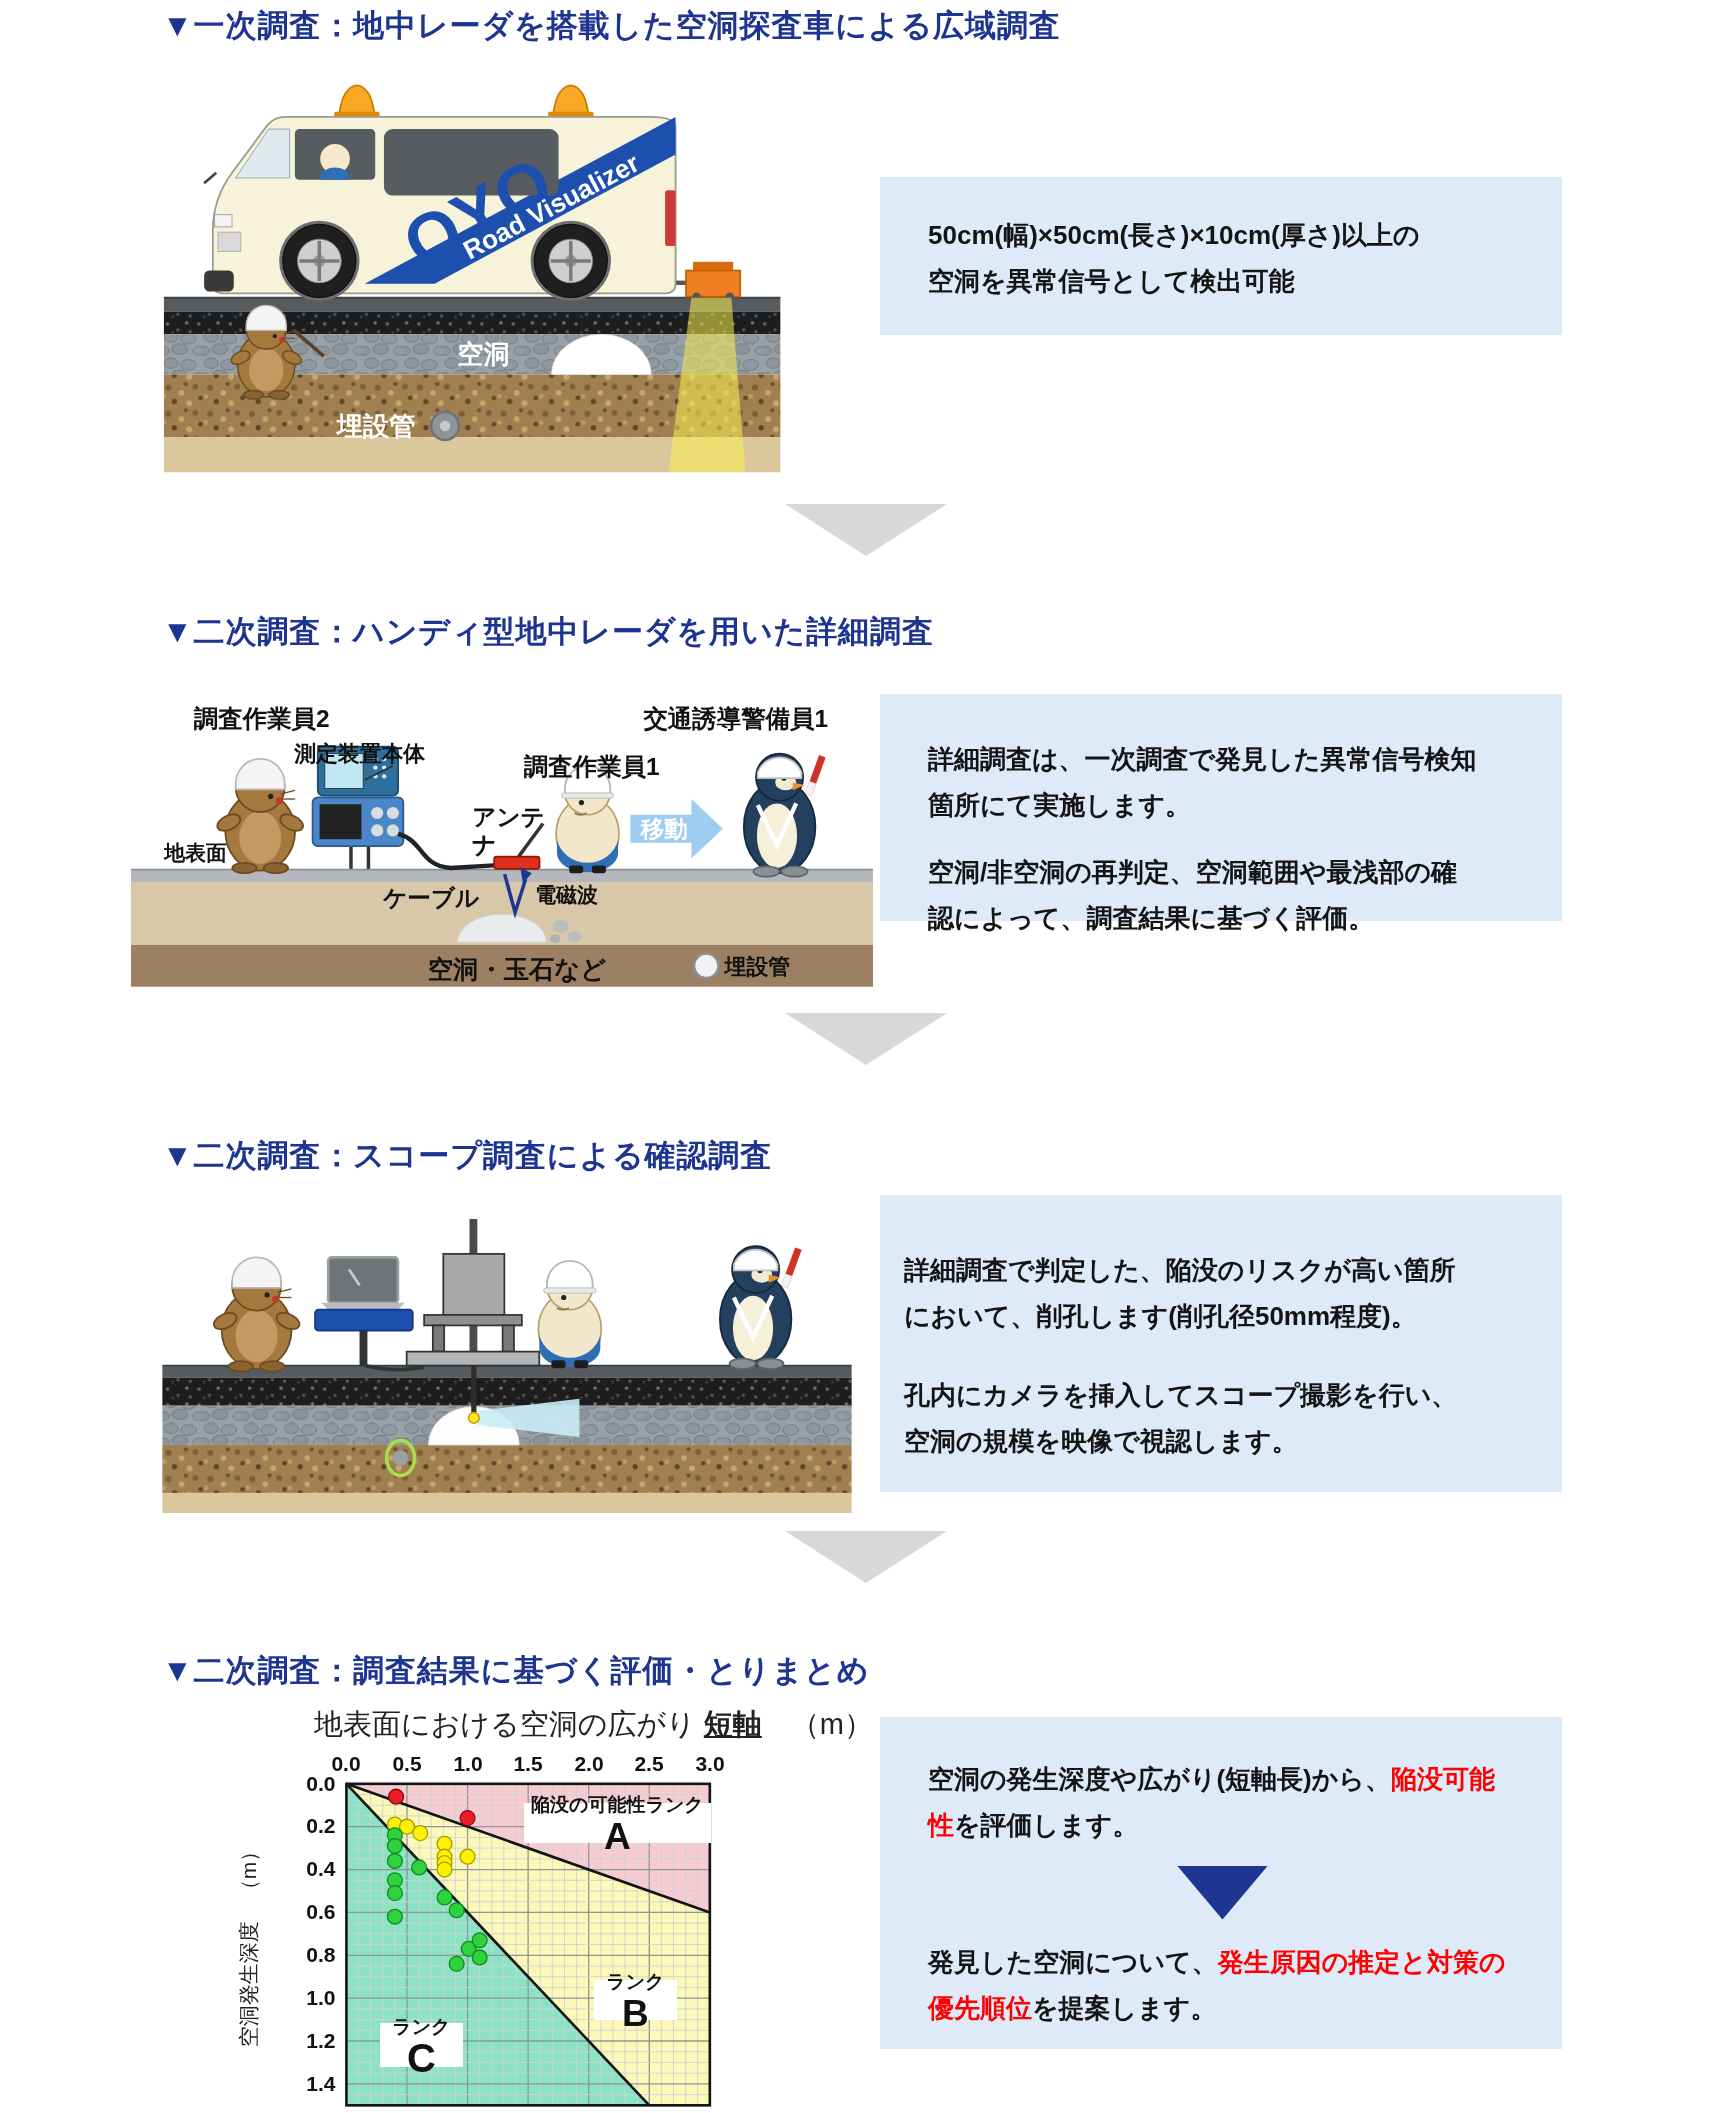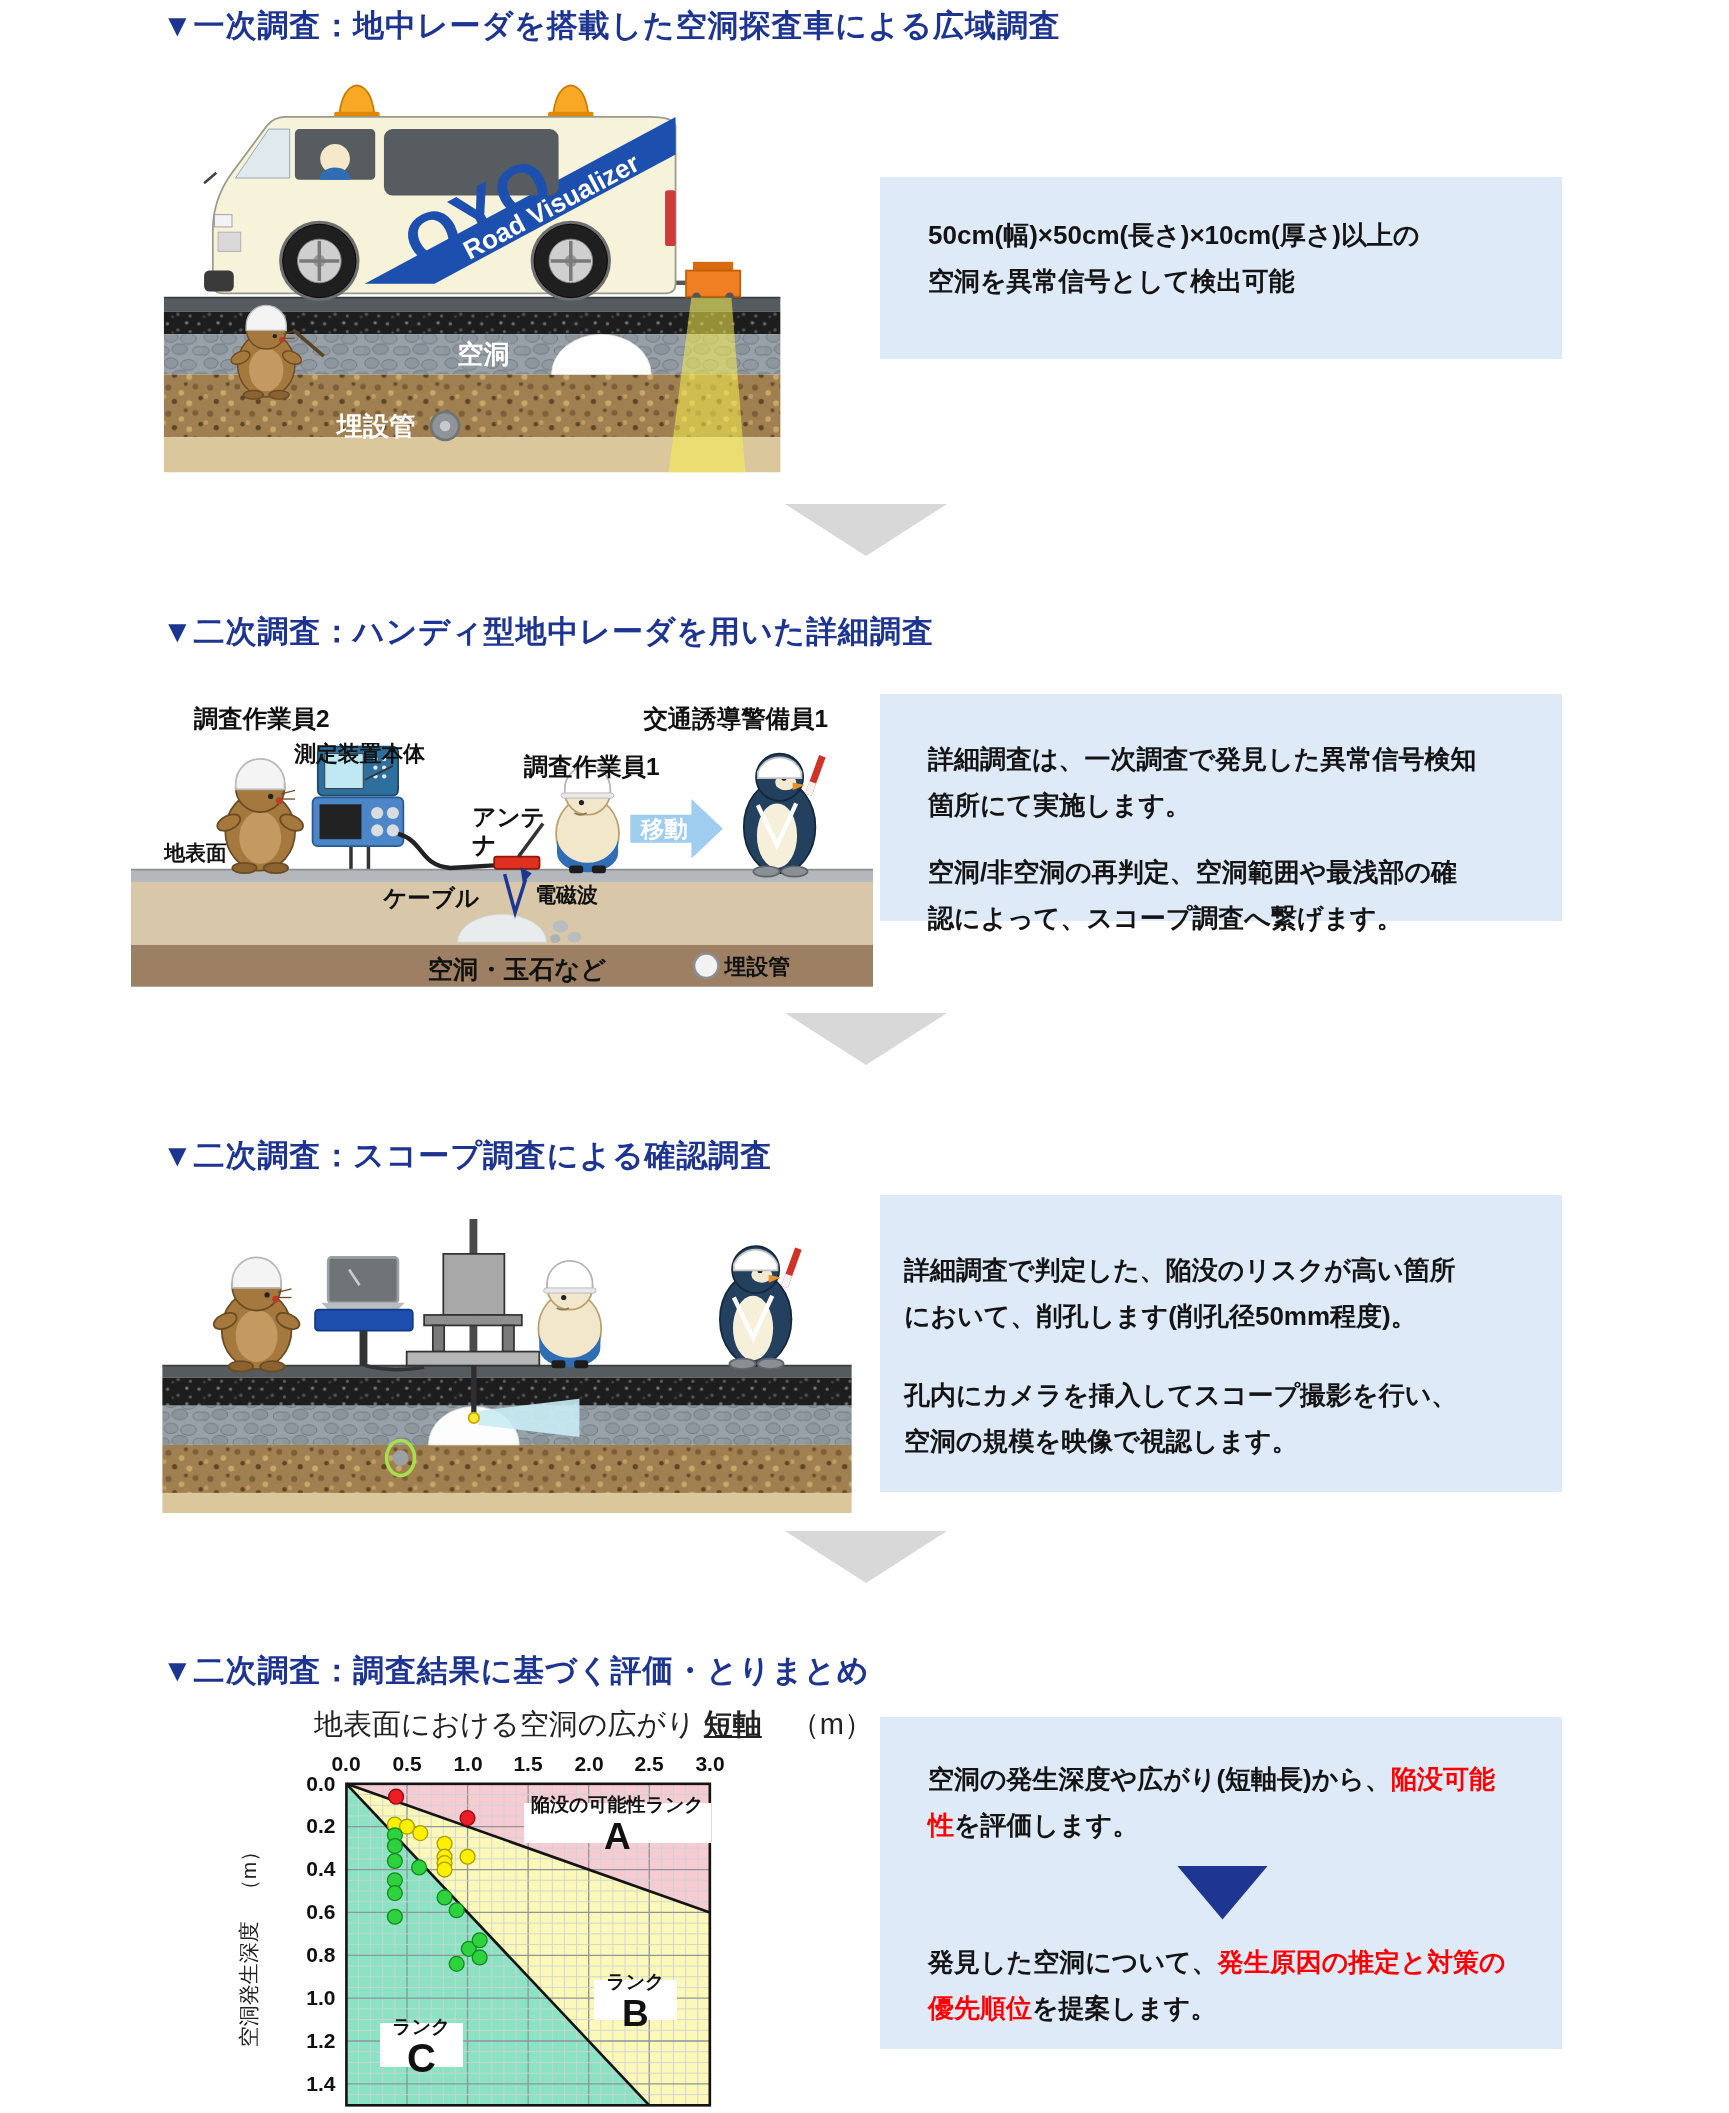--- a/index.html
+++ b/index.html
@@ -166,21 +166,21 @@
       <circle cx="468" cy="221" r="25" fill="#cfcfcf" stroke="#888"></circle>
       <circle cx="468" cy="221" r="7" fill="#9a9a9a"></circle>
       <line x1="468" y1="198" x2="468" y2="244" stroke="#7a7a7a" stroke-width="4"></line>
       <line x1="445" y1="221" x2="491" y2="221" stroke="#7a7a7a" stroke-width="4"></line>
     </g>
   </g>
   <text x="338" y="338" font-size="30" font-weight="bold" fill="#ffffff">空洞</text>
   <text x="200" y="420" font-size="30" font-weight="bold" fill="#ffffff">埋設管</text>
 </svg>
 
-<div class="info-box" style="top:177px;height:182px;">
+<div class="info-box" style="top:177px;height:158px;">
   <div>50cm(幅)×50cm(長さ)×10cm(厚さ)以上の</div>
   <div>空洞を異常信号として検出可能</div>
 </div>
 
 <div class="flow-arrow" style="top:504px;"></div>
 
 <div class="sec-title" style="left:162px;top:611px;">▼二次調査：ハンディ型地中レーダを用いた詳細調査</div>
 
 <svg class="illus" style="left:131px;top:694px;" width="742" height="293" viewBox="0 0 850 335">
   <g>
@@ -236,21 +236,21 @@
   <text x="289" y="242" font-size="27" font-weight="bold" fill="#111">ケーブル</text>
   <text x="463" y="238" font-size="24" font-weight="bold" fill="#111">電磁波</text>
   <text x="340" y="325" font-size="29" font-weight="bold" fill="#111">空洞・玉石など</text>
   <text x="680" y="321" font-size="25" font-weight="bold" fill="#111">埋設管</text>
 </svg>
 
 <div class="info-box" style="top:694px;height:227px;padding-top:42px;">
   <div>詳細調査は、一次調査で発見した異常信号検知</div>
   <div>箇所にて実施します。</div>
   <div style="margin-top:21px;">空洞/非空洞の再判定、空洞範囲や最浅部の確</div>
-  <div>認によって、スコープ調査へ繋げます。</div>
+  <div>認によって、調査結果に基づく評価。</div>
 </div>
 
 <div class="flow-arrow" style="top:1013px;"></div>
 
 <div class="sec-title" style="left:162px;top:1135px;">▼二次調査：スコープ調査による確認調査</div>
 
 <svg class="illus" style="left:162px;top:1212px;" width="690" height="301" viewBox="0 0 790 345">
   <g>
     <rect x="0" y="176" width="790" height="14" fill="#555b5e"></rect>
     <rect x="0" y="190" width="790" height="32" fill="url(#pat-asphalt)"></rect>

